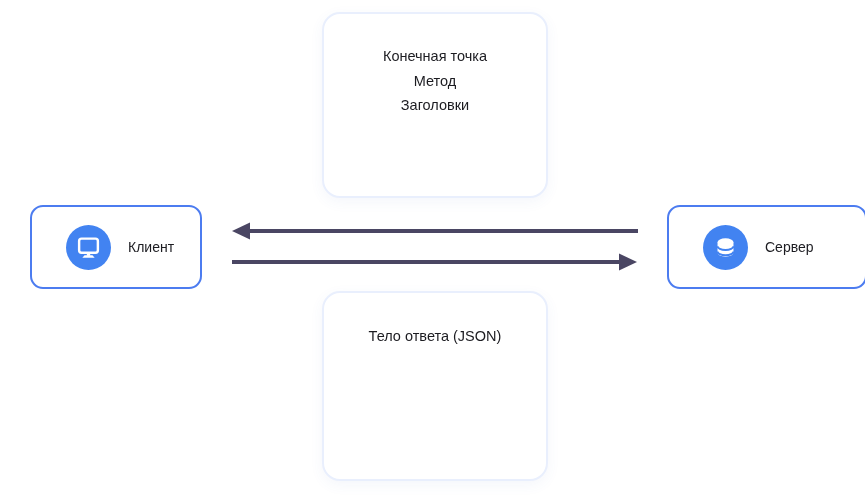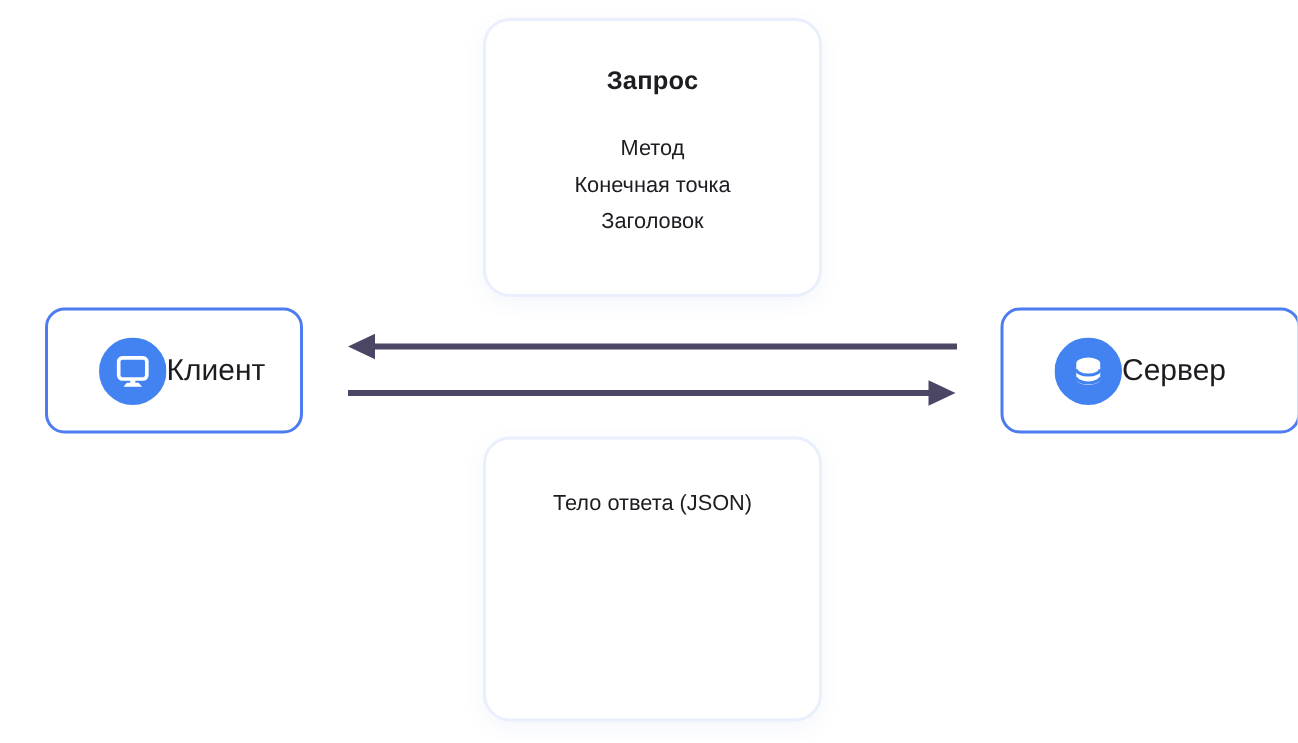--- a/index.html
+++ b/index.html
@@ -56,21 +56,22 @@
     border-radius: 13px;
     display: flex;
     align-items: center;
     padding-left: 34px;
   }
   .node-client { left: 30px;  width: 172px; }
   .node-server { left: 667px; width: 200px; }
   .node-icon { width: 45px; height: 45px; display: block; flex: 0 0 auto; }
   .node-icon svg { display: block; width: 45px; height: 45px; }
   .node-label {
-    font-size: 20px;
+    margin-left: 17px;
+    font-size: 14px;
     color: var(--text);
     white-space: nowrap;
   }
   .arrows {
     position: absolute;
     left: 229px; top: 219px;
     width: 410px; height: 56px;
   }
   .arrow-line { stroke: var(--arrow); stroke-width: 4; }
   .arrow-head { fill: var(--arrow); }
@@ -78,25 +79,24 @@
   .icon-stroke { stroke: #ffffff; fill: none; }
   .icon-fill { fill: #ffffff; }
   .icon-sep { stroke: var(--icon-circle); fill: none; }
 </style>
 </head>
 <body>
 
 <div class="canvas">
 
   <div class="card card-request">
-    <div class="card-title">Запрос</div>
     <div class="card-items">
+      <div class="card-item">Конечная точка</div>
       <div class="card-item">Метод</div>
-      <div class="card-item">Конечная точка</div>
-      <div class="card-item">Заголовок</div>
+      <div class="card-item">Заголовки</div>
     </div>
   </div>
 
   <div class="card card-response">
     <div class="card-items">
       <div class="card-item">Тело ответа (JSON)</div>
     </div>
   </div>
 
   <div class="node node-client">

